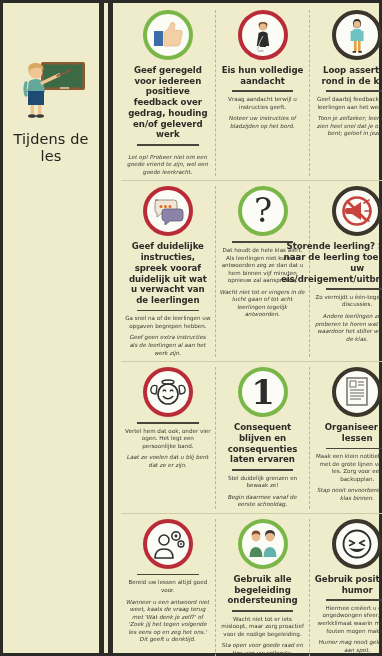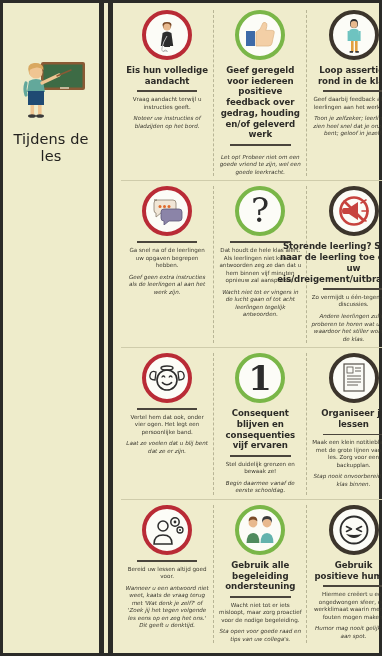--- a/index.html
+++ b/index.html
@@ -117,46 +117,46 @@
     </svg>
     <div class="sidebar-title">Tijdens de les</div>
   </div>
   <div class="bar bar-a"></div>
   <div class="bar bar-b"></div>
 
   <div class="main">
 
     <div class="row">
       <div class="card">
+        <div class="badge green">
+          <svg width="32" height="30" viewBox="0 0 32 30">
+            <rect x="2" y="11" width="9" height="15" fill="#3d6aa8"></rect>
+            <path d="M12 26 V12 q5 -2 6 -7 q.6 -3 3 -2.6 q2.6 .5 1.8 4 l-1 4 h6.4 q2.4 0 2 2.4 l-2.2 10.4 q-.5 2.8 -3.4 2.8z" fill="#f3cfa6" stroke="#e0b98c" stroke-width=".8"></path>
+          </svg>
+        </div>
+        <div class="card-title">Geef geregeld voor iedereen positieve feedback over gedrag, houding en/of geleverd werk</div>
+        <div class="rule"></div>
+        <div class="body-text"></div>
+        <div class="note-text">Let op! Probeer niet om een goede vriend te zijn, wel een goede leerkracht.</div>
+      </div>
+      <div class="card">
         <div class="badge red">
           <svg width="34" height="34" viewBox="0 0 34 34">
             <path d="M13 9 q-2 -5 4 -5 q6 0 4 5 q-1 3 -4 3 q-3 0 -4 -3z" fill="#7a4a28"></path>
             <circle cx="17" cy="9" r="3.6" fill="#e8b98e"></circle>
             <path d="M12.6 15 q4.4 -3 8.8 0 l1.8 13 h-12.4z" fill="#2d2d2d"></path>
             <rect x="14.2" y="26" width="5.8" height="3" fill="#2d2d2d"></rect>
             <path d="M17 18 q-4 6 -5 12 q-1 4 3 4" stroke="#bdbdbd" stroke-width="1" fill="none"></path>
             <circle cx="15.4" cy="34.2" r="2" fill="#dcdcdc" stroke="#9a9a9a" stroke-width=".7"></circle>
           </svg>
         </div>
         <div class="card-title">Eis hun volledige aandacht</div>
         <div class="rule"></div>
         <div class="body-text">Vraag aandacht terwijl u instructies geeft.</div>
         <div class="note-text">Noteer uw instructies of bladzijden op het bord.</div>
-      </div>
-      <div class="card">
-        <div class="badge green">
-          <svg width="32" height="30" viewBox="0 0 32 30">
-            <rect x="2" y="11" width="9" height="15" fill="#3d6aa8"></rect>
-            <path d="M12 26 V12 q5 -2 6 -7 q.6 -3 3 -2.6 q2.6 .5 1.8 4 l-1 4 h6.4 q2.4 0 2 2.4 l-2.2 10.4 q-.5 2.8 -3.4 2.8z" fill="#f3cfa6" stroke="#e0b98c" stroke-width=".8"></path>
-          </svg>
-        </div>
-        <div class="card-title">Geef geregeld voor iedereen positieve feedback over gedrag, houding en/of geleverd werk</div>
-        <div class="rule"></div>
-        <div class="body-text"></div>
-        <div class="note-text">Let op! Probeer niet om een goede vriend te zijn, wel een goede leerkracht.</div>
       </div>
       <div class="card">
         <div class="badge dark">
           <svg width="30" height="36" viewBox="0 0 30 36">
             <path d="M11 7 q0 -5 4 -5 q4 0 4 5 q0 4 -4 4 q-4 0 -4 -4z" fill="#2f2f2f"></path>
             <circle cx="15" cy="7.5" r="3.4" fill="#e8b98e"></circle>
             <path d="M10.6 13 q4.4 -2.6 8.8 0 l1.2 11 h-11.2z" fill="#6ec3c0"></path>
             <rect x="12" y="24" width="2.6" height="11" fill="#e2a040"></rect>
             <rect x="16" y="24" width="2.6" height="11" fill="#e2a040"></rect>
             <rect x="10.6" y="34" width="3.4" height="1.8" fill="#3a3a3a"></rect>
@@ -176,20 +176,21 @@
       <div class="card">
         <div class="badge red">
           <svg width="34" height="28" viewBox="0 0 34 28">
             <path d="M4 3 h19 q3 0 3 3 v7 q0 3 -3 3 h-12 l-5 4 v-4 q-2 0 -2 -3 v-7 q0 -3 3 -3z" fill="#f0e6d6" stroke="#8a7f6e" stroke-width=".8"></path>
             <circle cx="10" cy="9.4" r="1.5" fill="#e06a2a"></circle>
             <circle cx="14.5" cy="9.4" r="1.5" fill="#e06a2a"></circle>
             <circle cx="19" cy="9.4" r="1.5" fill="#e06a2a"></circle>
             <path d="M14 12 h15 q3 0 3 3 v6 q0 3 -3 3 h-10 l-5 4 v-4 q-3 0 -3 -3 v-6 q0 -3 3 -3z" fill="#8b84a8" stroke="#5d5878" stroke-width=".8"></path>
           </svg>
         </div>
+        <div class="card-title">Geef duidelijke instructies, spreek vooraf duidelijk uit wat u verwacht van de leerlingen</div>
         <div class="rule"></div>
         <div class="body-text">Ga snel na of de leerlingen uw opgaven begrepen hebben.</div>
         <div class="note-text">Geef geen extra instructies als de leerlingen al aan het werk zijn.</div>
       </div>
       <div class="card">
         <div class="badge green">
           <svg width="26" height="38" viewBox="0 0 26 38">
             <text x="13" y="30" font-size="34" font-family="'DejaVu Serif',serif" text-anchor="middle" fill="#2d2d2d">?</text>
           </svg>
         </div>
@@ -228,21 +229,21 @@
         <div class="rule"></div>
         <div class="body-text">Vertel hem dat ook, onder vier ogen. Het legt een persoonlijke band.</div>
         <div class="note-text">Laat ze voelen dat u blij bent dat ze er zijn.</div>
       </div>
       <div class="card">
         <div class="badge green">
           <svg width="26" height="38" viewBox="0 0 26 38">
             <text x="13" y="31" font-size="34" font-family="'DejaVu Serif',serif" font-weight="bold" text-anchor="middle" fill="#2d2d2d">1</text>
           </svg>
         </div>
-        <div class="card-title">Consequent blijven en consequenties vijf ervaren</div>
+        <div class="card-title">Consequent blijven en consequenties laten ervaren</div>
         <div class="rule"></div>
         <div class="body-text">Stel duidelijk grenzen en bewaak ze!</div>
         <div class="note-text">Begin daarmee vanaf de eerste schooldag.</div>
       </div>
       <div class="card">
         <div class="badge dark">
           <svg width="30" height="34" viewBox="0 0 30 34">
             <rect x="5" y="3" width="20" height="27" fill="#fbfbf6" stroke="#55504a" stroke-width="1.2"></rect>
             <rect x="8" y="6" width="6" height="6" fill="none" stroke="#55504a" stroke-width=".8"></rect>
             <path d="M16 7 h6 M16 10 h6 M8 15 h14 M8 18 h14 M8 21 h14 M8 24 h11" stroke="#55504a" stroke-width=".9"></path>

